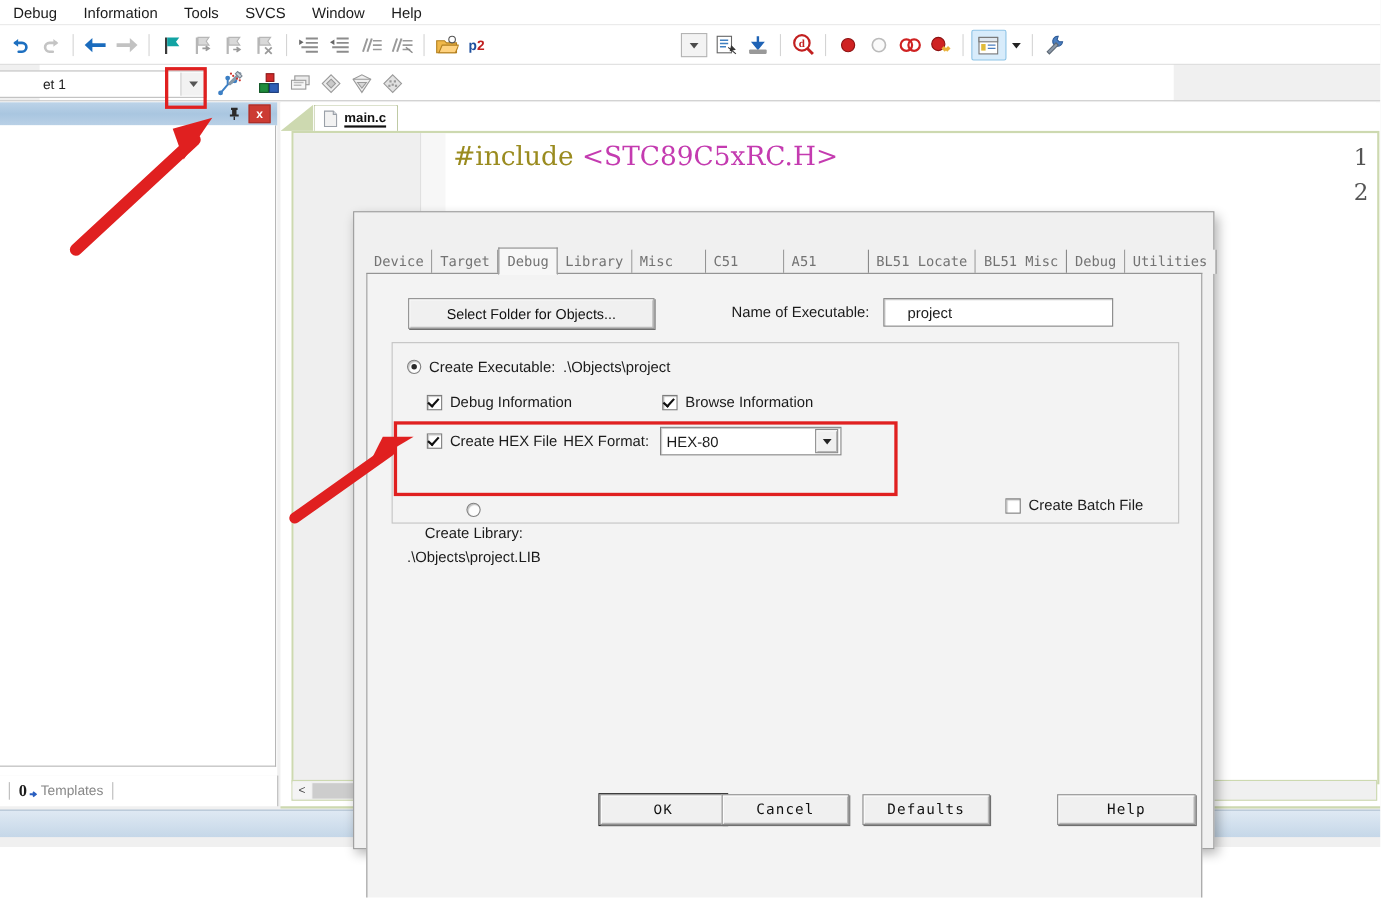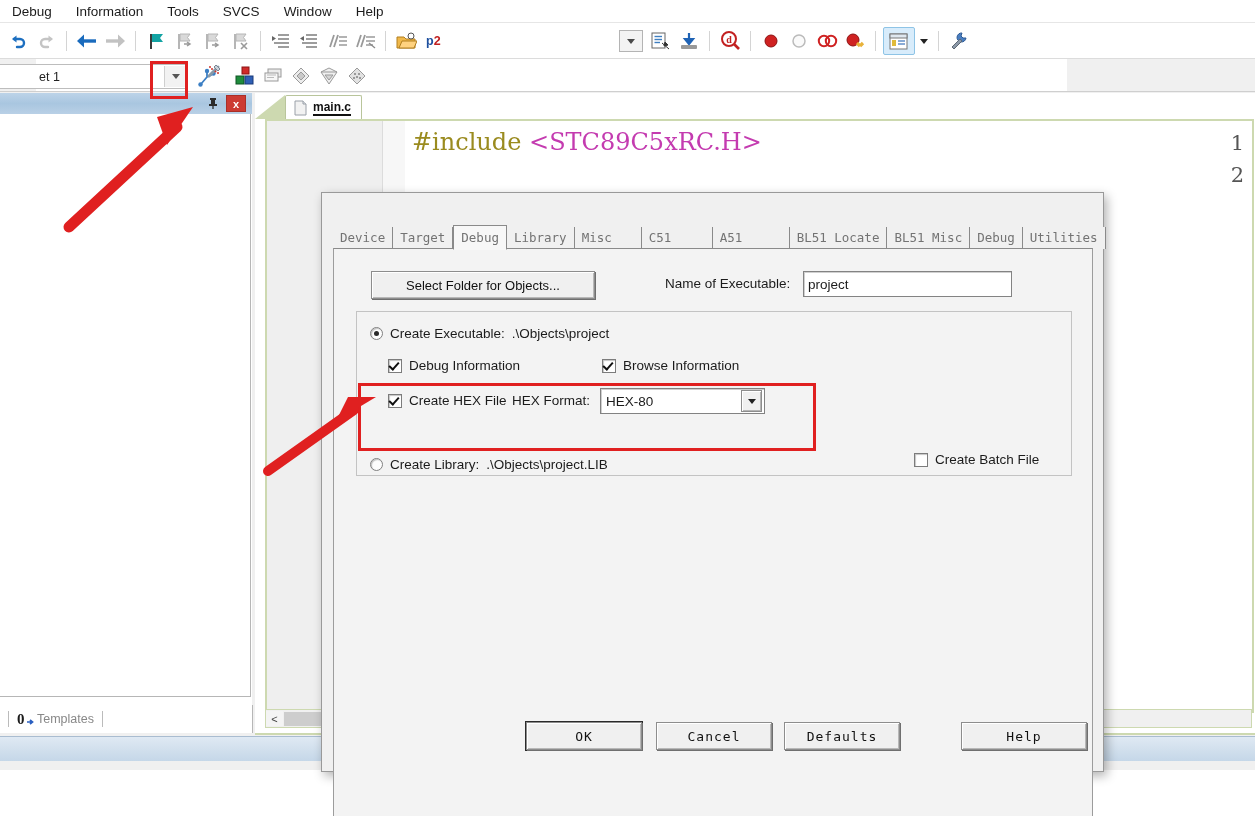--- a/index.html
+++ b/index.html
@@ -166,21 +166,21 @@
   }
   .select-folder-btn { position:absolute; left:37px; top:22px; width:222px; height:26px; }
 
   .name-exec-lbl { position:absolute; left:331px; top:27px; font-size:13.5px; color:#1b1b1b; }
   .name-exec-box {
     position:absolute; left:469px; top:22px; width:207px; height:24px;
     background:#ffffff; border:1px solid #838383;
     box-shadow: inset 1px 1px 0 #d0d0d0;
     display:flex; align-items:center;
   }
-  .name-exec-box .val { font-size:13.5px; color:#1b1b1b; padding-left:4px; }
+  .name-exec-box .val { font-size:13.5px; color:#1b1b1b; padding-left:21px; }
 
   .group-box {
     position:absolute; left:22px; top:62px; width:714px; height:163px;
     border:1px solid #c3c3c3; background:#f3f3f3;
   }
 
   .radio { width:11px; height:11px; border-radius:50%; border:1px solid #808080;
       background:#fdfdfd; box-shadow: inset 1px 1px 1px #c0c0c0; position:relative; flex:none; }
   .radio.on::after { content:""; position:absolute; left:3px; top:3px; width:5px; height:5px;
       border-radius:50%; background:#2a2a2a; }
@@ -592,33 +592,33 @@
         </div>
         <div style="position:absolute; left:243px; top:76px; width:163px; height:24px;">
           <div class="hex-combo">
             <span class="val">HEX-80</span>
             <span class="drop">
                 <span class="chev"></span>
               </span>
           </div>
         </div>
 
-        <div class="row" style="left:13px; top:145px;">
+        <div class="row" style="left:13px; top:145px;flex-direction:column;">
           <span class="radio"></span>
           <span>Create Library:</span>
           <span>.\Objects\project.LIB</span>
         </div>
         <div class="row" style="left:557px; top:140px;">
           <span class="checkbox"></span>
           <span>Create Batch File</span>
         </div>
       </div>
     </div>
 
-    <div class="btn3d dlg-btn mono default" style="left:204px; width:114px;">OK</div>
+    <div class="btn3d dlg-btn mono default" style="left:223px; width:114px;font-family:Liberation Mono, monospace;">OK</div>
     <div class="btn3d dlg-btn mono" style="left:334px; width:114px;">Cancel</div>
     <div class="btn3d dlg-btn mono" style="left:462px; width:114px;">Defaults</div>
     <div class="btn3d dlg-btn mono" style="left:639px; width:124px;">Help</div>
   </div>
 
   <div class="anno-layer">
     <div class="anno-rect" style="left:150px; top:61px; width:32px; height:32px;"></div>
     <div class="anno-rect" style="left:358px; top:383px; width:452px; height:62px;"></div>
 
     <svg class="anno-arrow" style="left:55px; top:105px; width:150px; height:130px;" viewBox="0 0 150 130">

